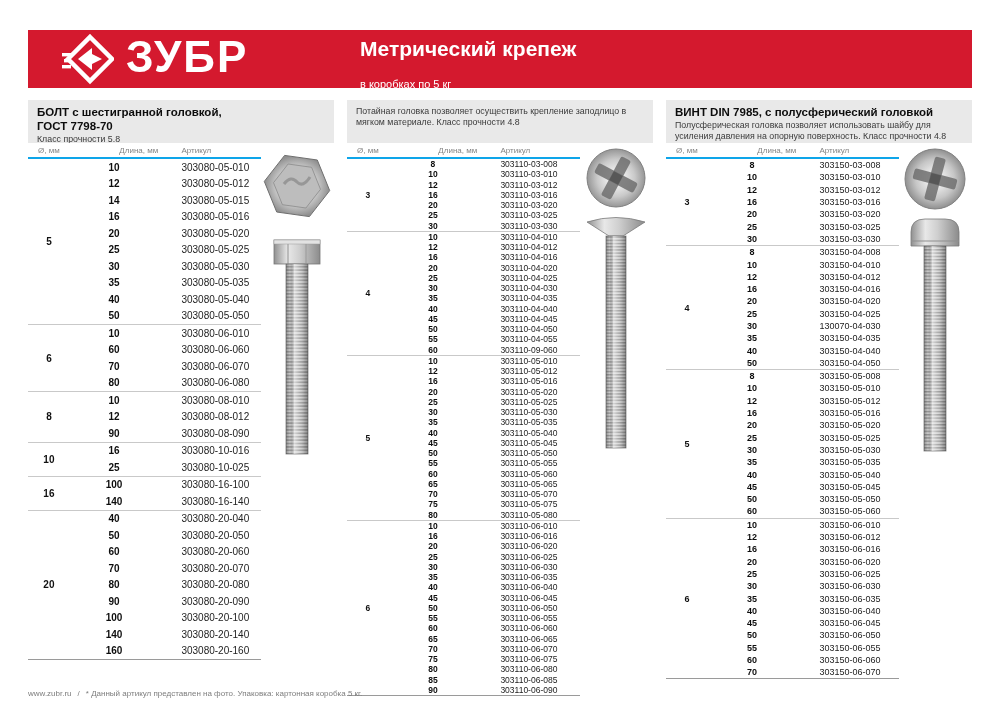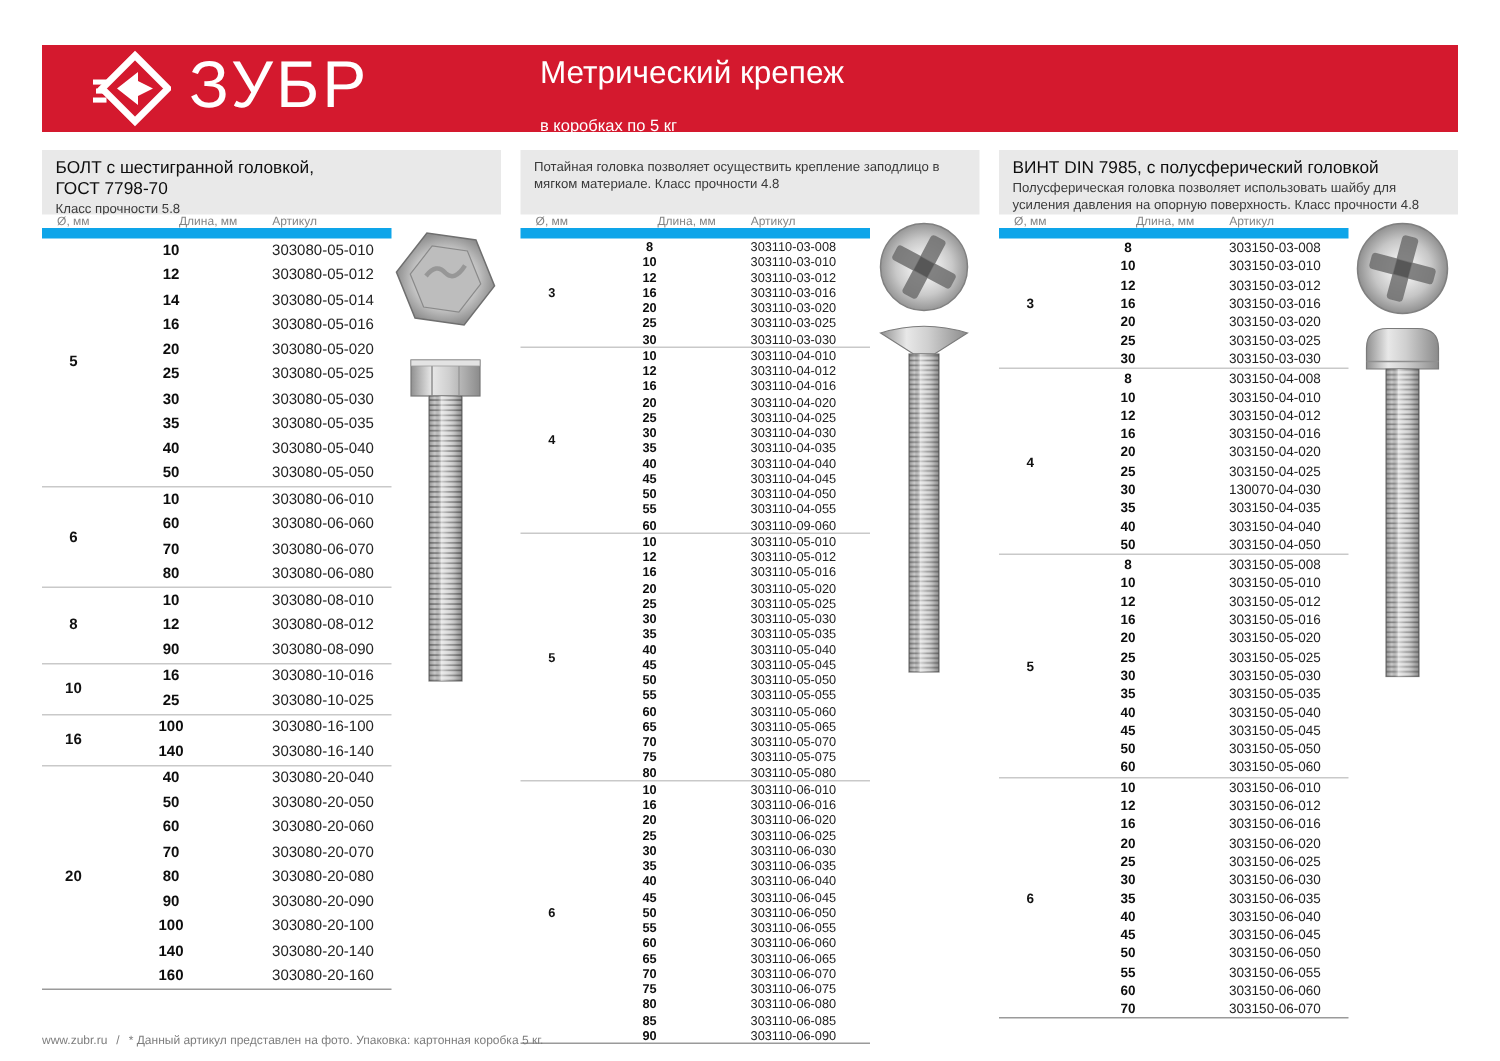--- a/index.html
+++ b/index.html
@@ -2,32 +2,32 @@
 <html><head>
 <meta charset="utf-8">
 <style>
   *{margin:0;padding:0;box-sizing:border-box}
   html,body{width:1000px;height:707px}
   body{background:#fff;font-family:"Liberation Sans",sans-serif;position:relative;overflow:hidden;color:#111}
 
   
   .banner{position:absolute;left:28px;top:30px;width:944px;height:58px;background:#d4192e;color:#fff}
   .logo{position:absolute;left:34px;top:0;height:58px;display:flex;align-items:center;gap:12px}
-  .logo-text{font-size:44px;font-weight:normal;letter-spacing:2px;line-height:1;padding-bottom:4px}
+  .logo-text{font-size:44px;font-weight:bold;letter-spacing:2px;line-height:1;padding-bottom:4px}
   .banner-titles{position:absolute;left:332px;top:7px}
-  .banner-title{font-size:21px;font-weight:normal;line-height:1.15}
+  .banner-title{font-size:21px;font-weight:bold;line-height:1.15}
   .banner-sub{font-size:11px;margin-top:17px}
 
   
   .cols{position:absolute;left:28px;top:100px;width:944px;display:flex;gap:13px}
   .col{position:relative;flex:1;min-width:0}
   .thead{background:#e9e9e9;padding:5px 9px 0;height:43px;overflow:hidden}
-  .t-title{font-size:11.5px;font-weight:normal;line-height:1.22;white-space:pre-line;color:#0d0d0d}
+  .t-title{font-size:11.5px;font-weight:bold;line-height:1.22;white-space:pre-line;color:#0d0d0d}
   .t-sub{font-size:8.8px;color:#3a3a3a;line-height:1.25;margin-top:1px}
-  .colhdr{display:flex;align-items:center;height:16px;width:76%;border-bottom:7px solid #0ea5e9;font-size:8px;color:#848484}
+  .colhdr{display:flex;align-items:center;height:16px;width:76%;border-bottom:2px solid #0ea5e9;font-size:8px;color:#848484}
   .ch-dia{width:18%;text-align:center}
   .ch-len{width:38%;text-align:right}
   .ch-art{flex:1;padding-left:10%}
 
   .group{display:flex;width:76%;border-bottom:1px solid #c9c9c9}
   .group:last-child{border-bottom-color:#9a9a9a}
   .dia{width:18%;display:flex;align-items:center;justify-content:center;font-weight:bold}
   .rows{flex:1}
   .row{display:flex;align-items:center}
   .len{width:46.3%;text-align:center;font-weight:bold;color:#0d0d0d}
@@ -84,21 +84,21 @@
             <div class="row">
               <span class="len">10</span>
               <span class="art">303080-05-010</span>
             </div>
             <div class="row">
               <span class="len">12</span>
               <span class="art">303080-05-012</span>
             </div>
             <div class="row">
               <span class="len">14</span>
-              <span class="art">303080-05-014</span>
+              <span class="art">303080-05-015</span>
             </div>
             <div class="row">
               <span class="len">16</span>
               <span class="art">303080-05-016</span>
             </div>
             <div class="row">
               <span class="len">20</span>
               <span class="art">303080-05-020</span>
             </div>
             <div class="row">

